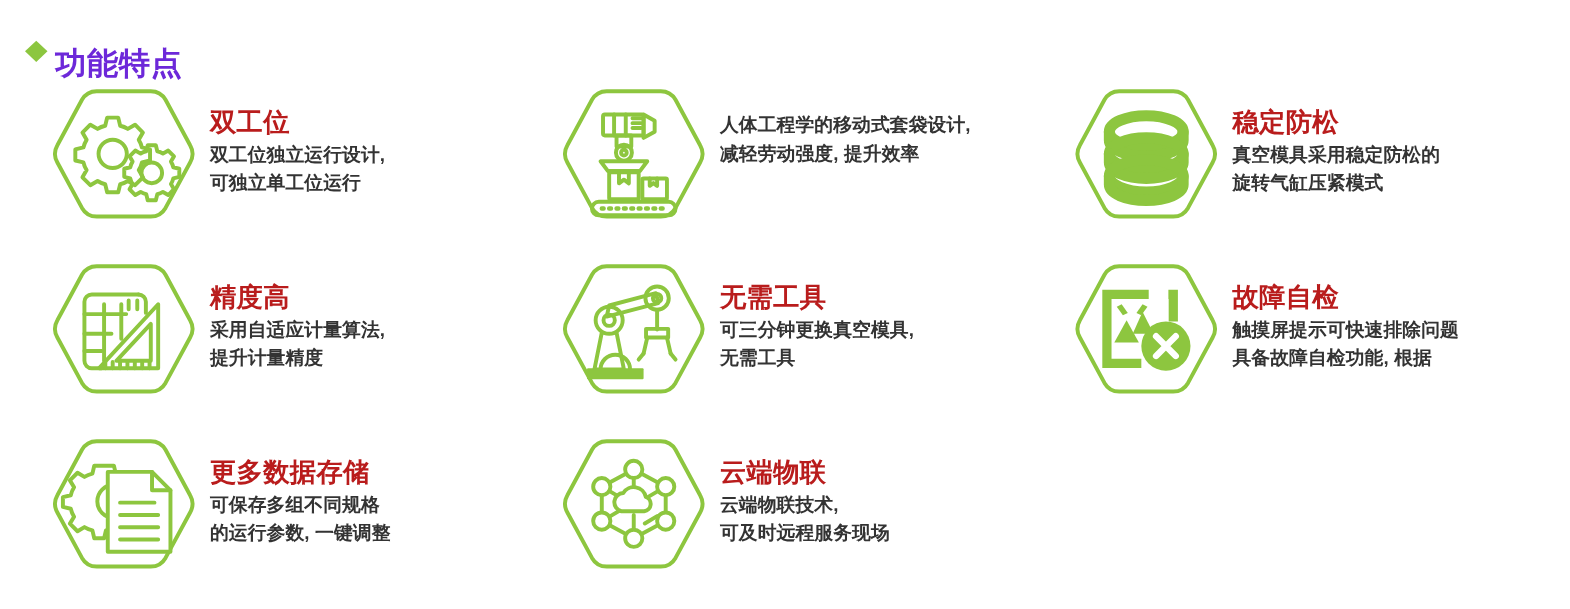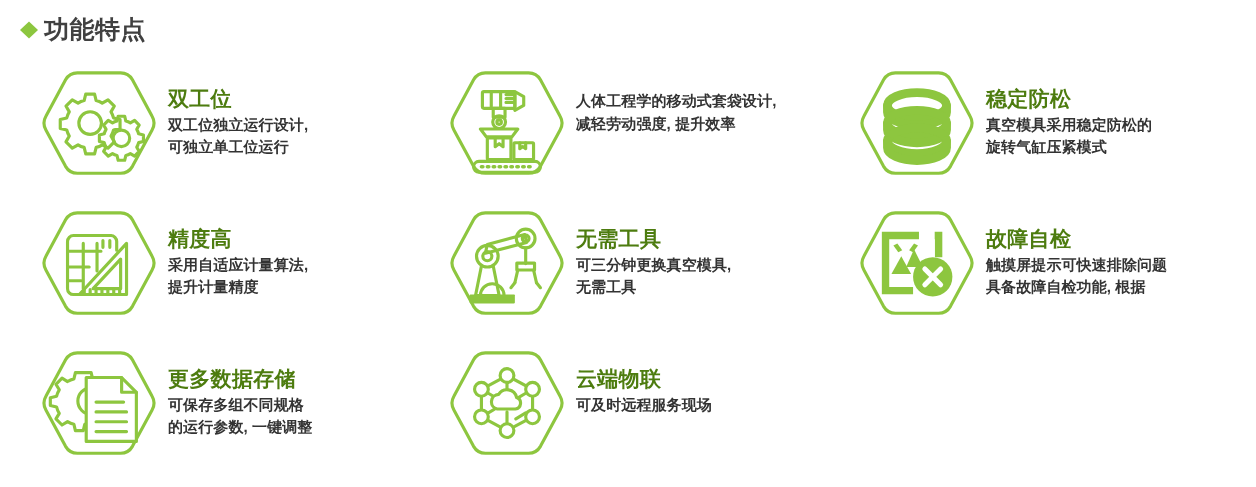--- a/index.html
+++ b/index.html
@@ -38,24 +38,25 @@
   .diamond-marker {
     width: 22px;
     height: 22px;
     flex: 0 0 auto;
     display: block;
   }
 
   .section-title {
     font-size: 25px;
     font-weight: bold;
-    color: #404040;
+    color: #6d28d9;
     letter-spacing: 0.5px;
     line-height: 1;
     white-space: nowrap;
+    margin-top: 22px;
   }
 
   
   .feature-grid {
     position: absolute;
     left: 40px;
     top: 68px;
     width: 1216px;
     display: grid;
     grid-template-columns: 408px 410px 398px;
@@ -78,21 +79,21 @@
   }
 
   .feature-text {
     padding-top: 19px;
     min-width: 0;
   }
 
   .feature-title {
     font-size: 21px;
     font-weight: bold;
-    color: #4d7c0f;
+    color: #b91c1c;
     line-height: 1.12;
     letter-spacing: 0.3px;
     white-space: nowrap;
   }
 
   .feature-desc {
     margin-top: 3px;
     font-size: 15px;
     line-height: 1.52;
     color: #333333;
@@ -295,20 +296,21 @@
           <circle cx="86" cy="70" r="7" fill="#ffffff"></circle>
           <circle cx="60" cy="84" r="7" fill="#ffffff"></circle>
           <circle cx="34" cy="70" r="7" fill="#ffffff"></circle>
           <circle cx="34" cy="42" r="7" fill="#ffffff"></circle>
           <path d="M50 62 a7.5 7.5 0 0 1 1.5-14.8 a10 10 0 0 1 18.3 3.2 a6 6 0 0 1-1.3 11.6 Z" fill="#ffffff"></path>
         </g>
       </svg>
       <div class="feature-text">
         <div class="feature-title">云端物联</div>
         <div class="feature-desc">
+          <span class="desc-line">云端物联技术,</span>
           <span class="desc-line">可及时远程服务现场</span>
         </div>
       </div>
     </div>
 
     <div class="feature-card is-empty"></div>
 
   </div>
 </div>
 

